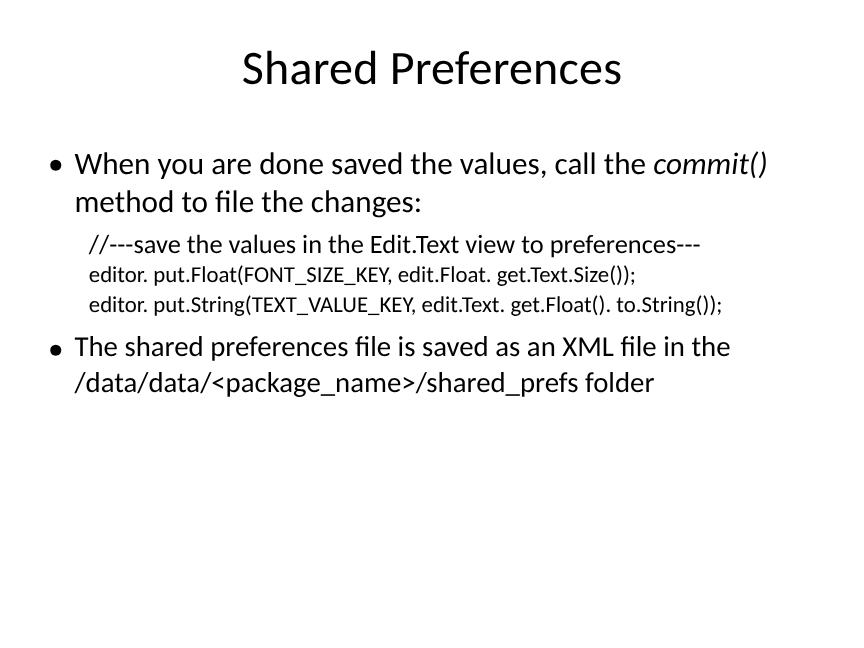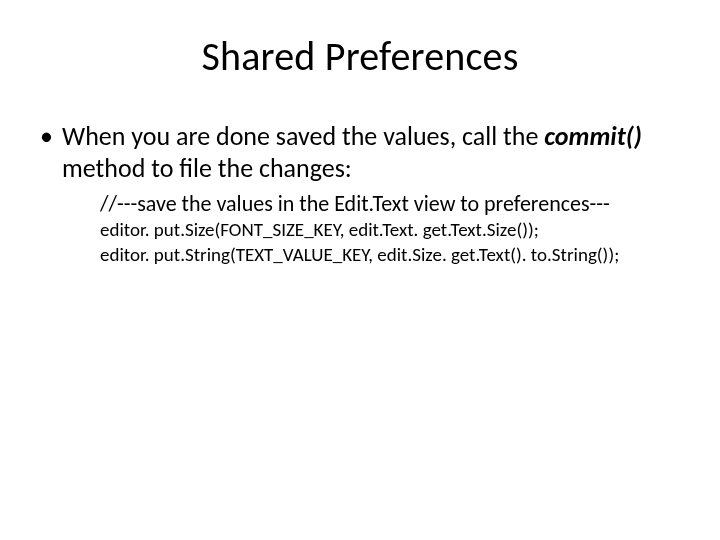--- a/index.html
+++ b/index.html
@@ -40,23 +40,23 @@
     position: absolute;
     left: 4px;
     top: 0;
     font-size: 26px;
     line-height: 30px;
   }
   .b1 {
     font-size: 26px;
     line-height: 1.22;
   }
-  .bold { font-weight: 700; font-style: italic; text-align: center; }
+  .bold { font-weight: 400; font-style: italic; text-align: center; }
   .codeblock {
-    margin-left: 38px;
+    margin-left: 12px;
     margin-top: 6px;
     margin-bottom: 2px;
   }
   .comment {
     font-size: 22px;
     line-height: 1.25;
   }
   .code {
     font-size: 19px;
     line-height: 1.3;
@@ -72,20 +72,23 @@
 <div class="slide">
   <div class="title">Shared Preferences</div>
 
   <ul class="top">
     <li>
       <div class="b1">
         <span>When you are done saved the values, call the </span><span class="bold">commit()</span><span> method to file the changes:</span>
       </div>
       <div class="codeblock">
         <div class="comment">//---save the values in the Edit.Text view to preferences---</div>
-        <div class="code">editor. put.Size(FONT_SIZE_KEY, edit.Text. get.Text.Size());</div>
-        <div class="code">editor. put.String(TEXT_VALUE_KEY, edit.Size. get.Text(). to.String());</div>
+        <div class="code">editor. put.Float(FONT_SIZE_KEY, edit.Float. get.Text.Size());</div>
+        <div class="code">editor. put.String(TEXT_VALUE_KEY, edit.Text. get.Float(). to.String());</div>
       </div>
       <div class="codeblock">
       </div>
+    </li>
+    <li>
+      <div class="b2">The shared preferences file is saved as an XML file in the /data/data/&lt;package_name&gt;/shared_prefs folder</div>
     </li>
   </ul>
 </div>
 
 </body></html>

